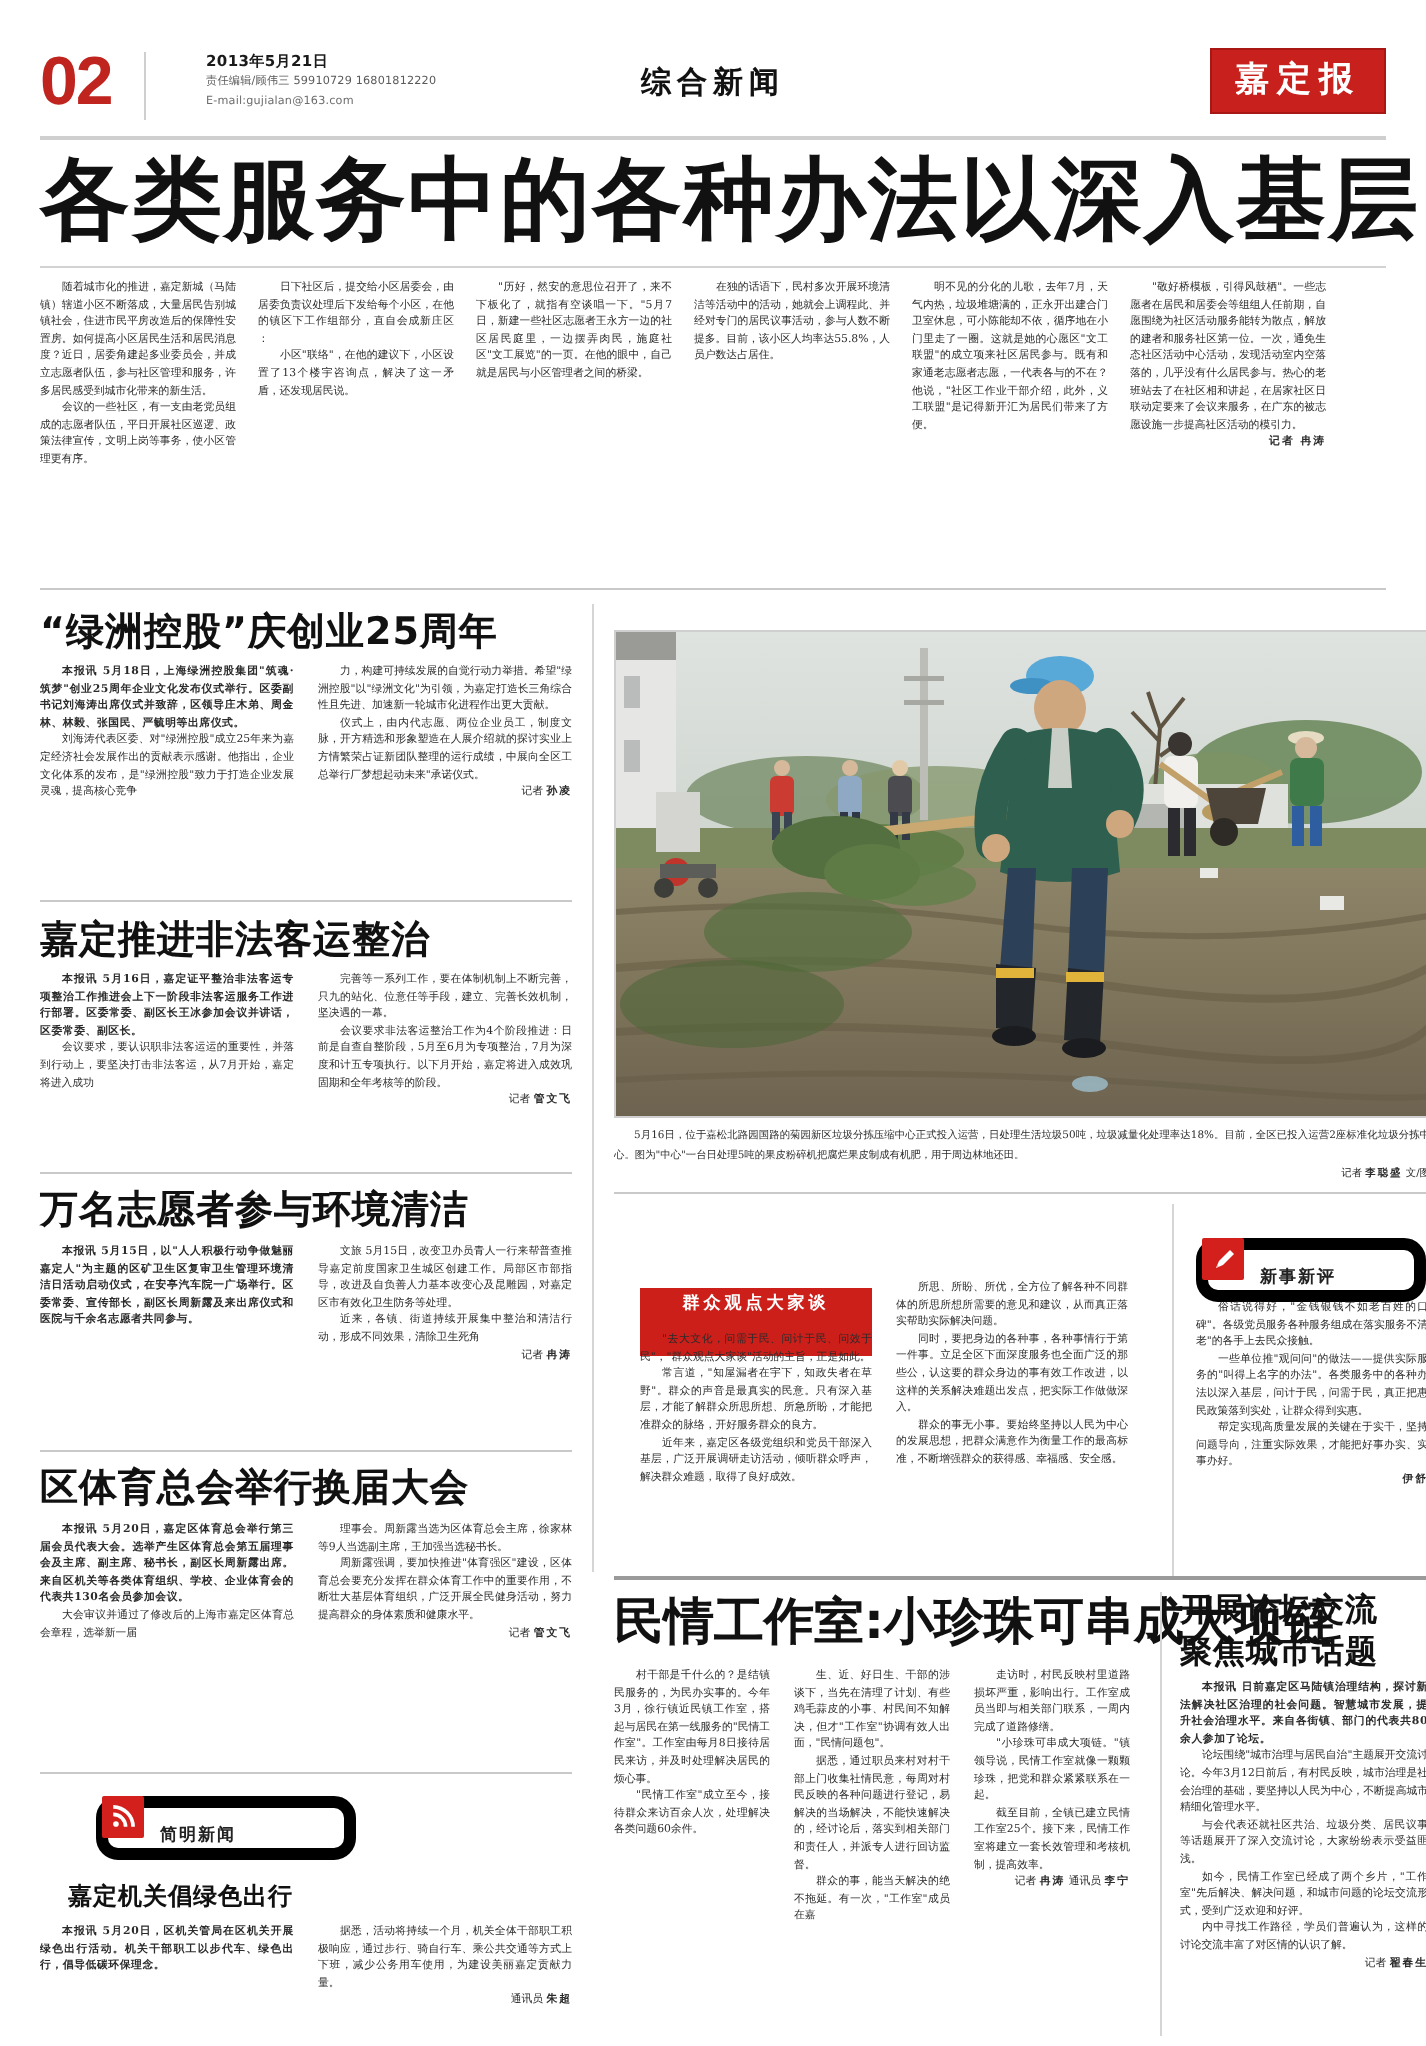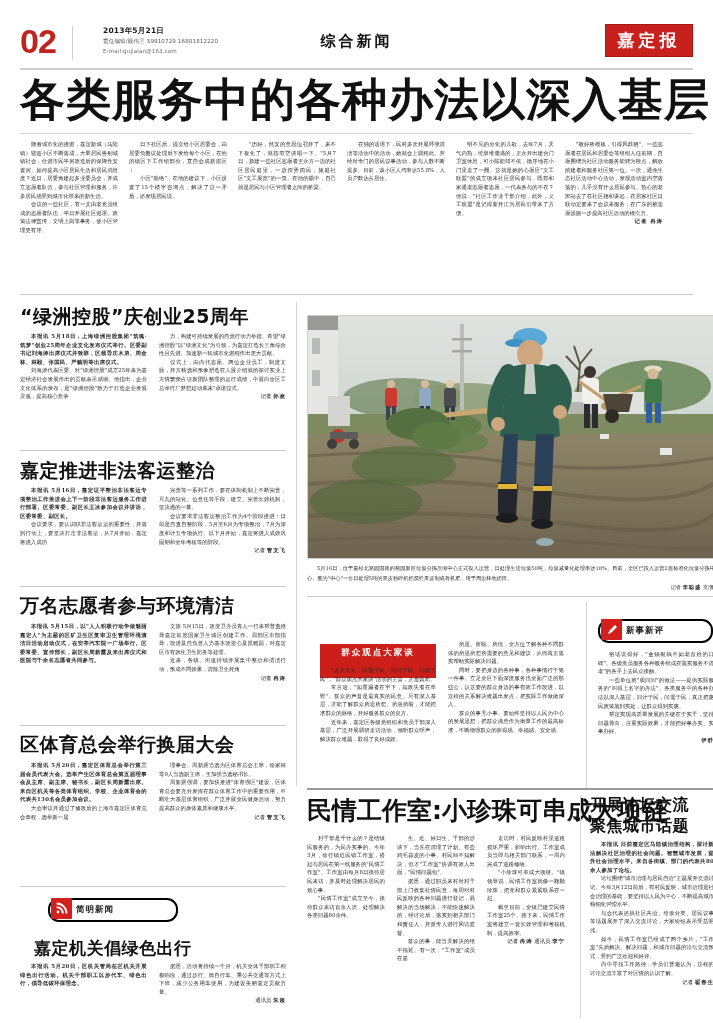--- a/index.html
+++ b/index.html
@@ -217,25 +217,25 @@
   .caption p { margin: 0; text-indent: 10px; }
   .caption .byline { text-indent: 0; }
 
   
   .badge {
     position: absolute;
     display: flex;
     align-items: center;
   }
   .badge-pill {
-    border: 2px solid #000000;
+    border: 6px solid #000000;
     border-radius: 11px;
     height: 20px;
     display: flex;
-    align-items: center;
+    align-items: flex-end;
     padding: 0 9px 0 26px;
     font-size: 8.5px;
     font-weight: bold;
     color: #222;
     letter-spacing: 1px;
     background: #fff;
   }
   .badge-icon {
     position: absolute;
     left: 3px;
@@ -270,21 +270,21 @@
     letter-spacing: 0px;
     line-height: 30px;
   }
   .h-small2 {
     font-size: 16px;
     letter-spacing: .5px;
     line-height: 21px;
     white-space: normal;
   }
   .h-brief {
-    font-size: 17px;
+    font-size: 12px;
     letter-spacing: .5px;
     line-height: 20px;
   }
 </style>
 </head>
 <body>
 
 <div id="page">
  <div class="pad">
 

